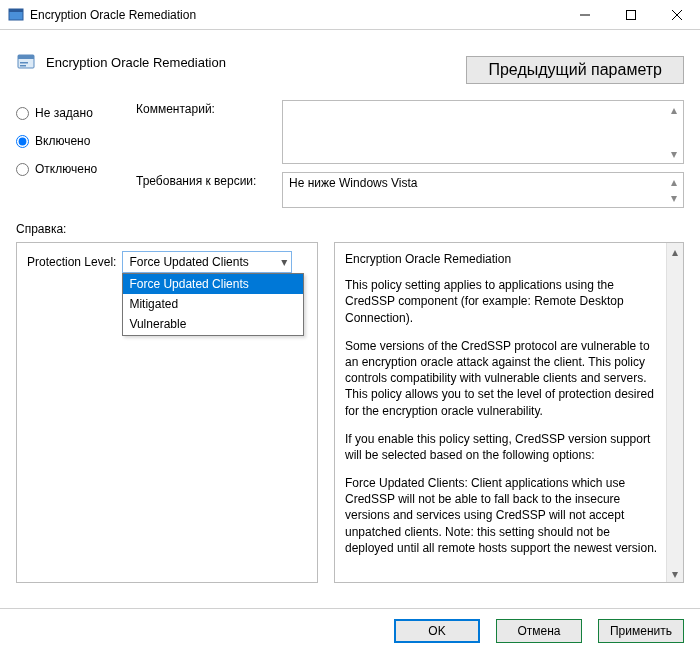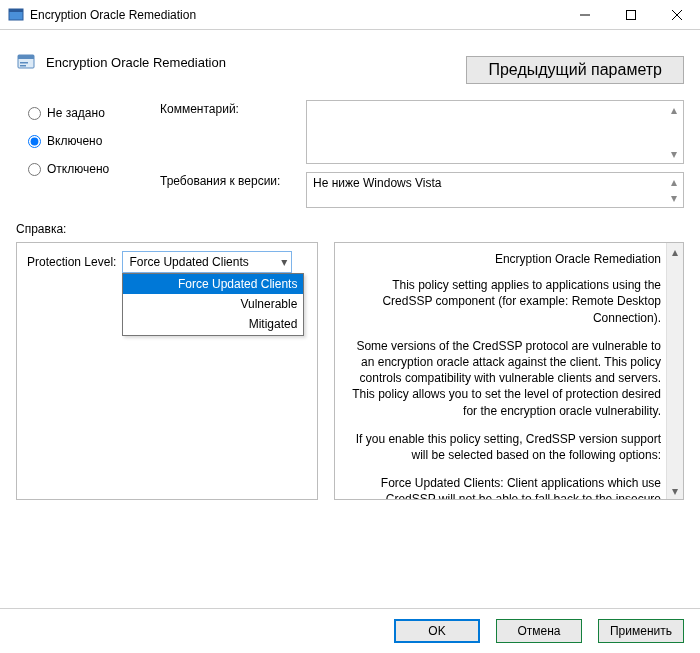--- a/index.html
+++ b/index.html
@@ -50,22 +50,22 @@
     border: 1px solid #adadad;
     background: #e9e9e9;
     font-family: inherit;
     font-size: 16px;
     cursor: pointer;
     margin-top: 16px;
   }
   .divider-top { border-bottom: 0; margin: 0 16px; }
   .state-section {
     display: flex;
-    padding: 6px 16px 0 28px;
-    gap: 14px;
+    padding: 6px 16px 0 16px;
+    gap: 2px;
   }
   .radios {
     width: 110px;
     padding-top: 0;
   }
   .radio-row {
     display: flex; align-items: center;
     margin: 6px 0 14px 0;
     gap: 6px;
     cursor: pointer;
@@ -95,22 +95,21 @@
     top: 2px; bottom: 2px;
   }
   .scroll-stub .arrow { width:14px; height:14px; display:flex; align-items:center; justify-content:center; color:#888;}
   .columns-header {
     display:flex; padding: 14px 16px 6px 16px; gap: 20px;
   }
   .columns-header .col-left { width: 298px; }
   .columns-header .col-right { flex:1; }
   .columns {
     display:flex; padding: 0 16px 0 16px; gap: 16px;
-    height: 258px;
-    text-align: right;
+    height: 341px;
   }
   .panel {
     border: 1px solid #bcbcbc;
     background: #fff;
     overflow: hidden;
     position: relative;
   }
   .panel.left { width: 302px; }
   .panel.right { flex:1; }
   .panel .inner { padding: 8px 10px; font-size:12px; line-height:1.35; }
@@ -257,22 +256,22 @@
     <div class="inner">
       <div class="protection-row">
         <span class="plbl">Protection Level:</span>
         <div class="combo">
           <div class="combo-box">
             <span>Force Updated Clients</span>
             <span class="chev">▾</span>
           </div>
           <div class="dropdown">
             <div class="opt sel">Force Updated Clients</div>
+            <div class="opt">Mitigated</div>
             <div class="opt">Vulnerable</div>
-            <div class="opt">Mitigated</div>
           </div>
         </div>
       </div>
     </div>
   </div>
   <div class="panel right">
     <div class="inner help-body">
       <div class="help-title">Encryption Oracle Remediation</div>
       <p>This policy setting applies to applications using the CredSSP component (for example: Remote Desktop Connection).</p>
       <p>Some versions of the CredSSP protocol are vulnerable to an encryption oracle attack against the client.  This policy controls compatibility with vulnerable clients and servers.  This policy allows you to set the level of protection desired for the encryption oracle vulnerability.</p>

